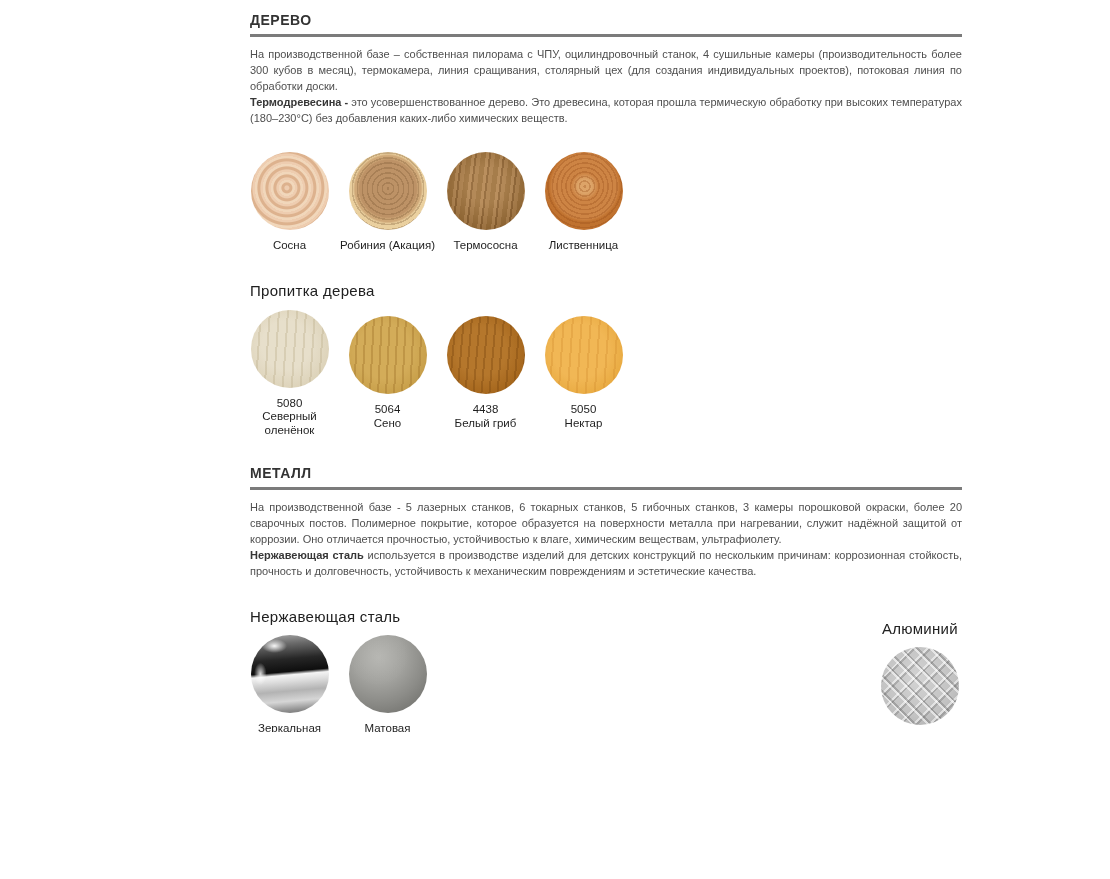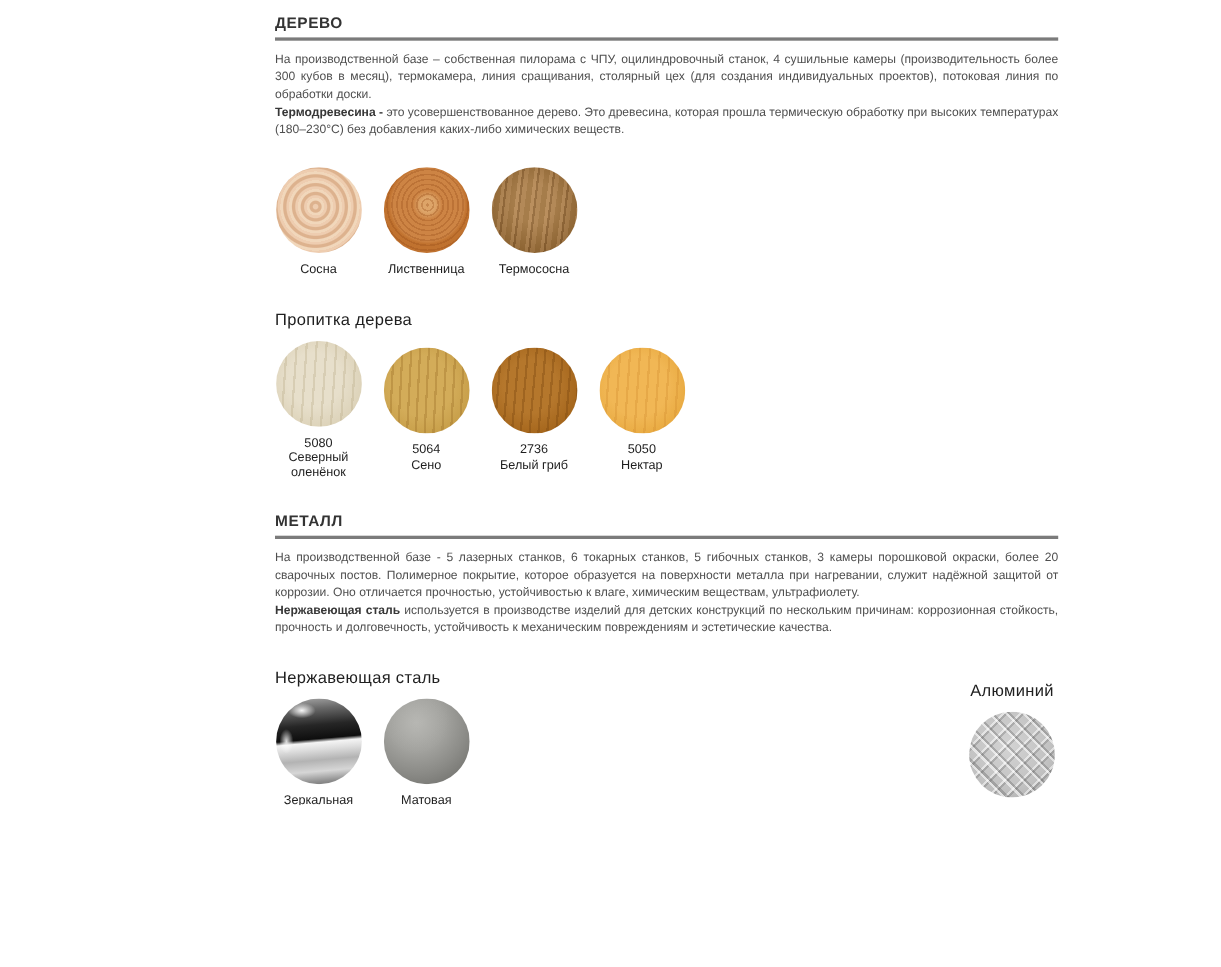--- a/index.html
+++ b/index.html
@@ -140,29 +140,35 @@
 
       <div class="row wood-row">
 
       <div class="swatch-item">
             <div class="swatch sw-sosna"></div>
             <div class="swatch-label">
               <div>Сосна</div>
             </div>
           </div>
           <div class="swatch-item">
+            <div class="swatch sw-robinia"></div>
+            <div class="swatch-label">
+              <div>Робиния (Акация)</div>
+            </div>
+          </div>
+          <div class="swatch-item">
+            <div class="swatch sw-termososna"></div>
+            <div class="swatch-label">
+              <div>Термососна</div>
+            </div>
+          </div>
+          <div class="swatch-item">
             <div class="swatch sw-listvennica"></div>
             <div class="swatch-label">
               <div>Лиственница</div>
-            </div>
-          </div>
-          <div class="swatch-item">
-            <div class="swatch sw-termososna"></div>
-            <div class="swatch-label">
-              <div>Термососна</div>
             </div>
           </div>
         </div>
 
       <h3 class="sub-title">Пропитка дерева</h3>
       <div class="row impreg-row">
 
       <div class="swatch-item">
             <div class="swatch sw-i5080"></div>
             <div class="swatch-label">
@@ -174,21 +180,21 @@
           <div class="swatch-item">
             <div class="swatch sw-i5064"></div>
             <div class="swatch-label">
               <div>5064</div>
               <div>Сено</div>
             </div>
           </div>
           <div class="swatch-item">
             <div class="swatch sw-i5071"></div>
             <div class="swatch-label">
-              <div>2736</div>
+              <div>4438</div>
               <div>Белый гриб</div>
             </div>
           </div>
           <div class="swatch-item">
             <div class="swatch sw-i5050"></div>
             <div class="swatch-label">
               <div>5050</div>
               <div>Нектар</div>
             </div>
           </div>

